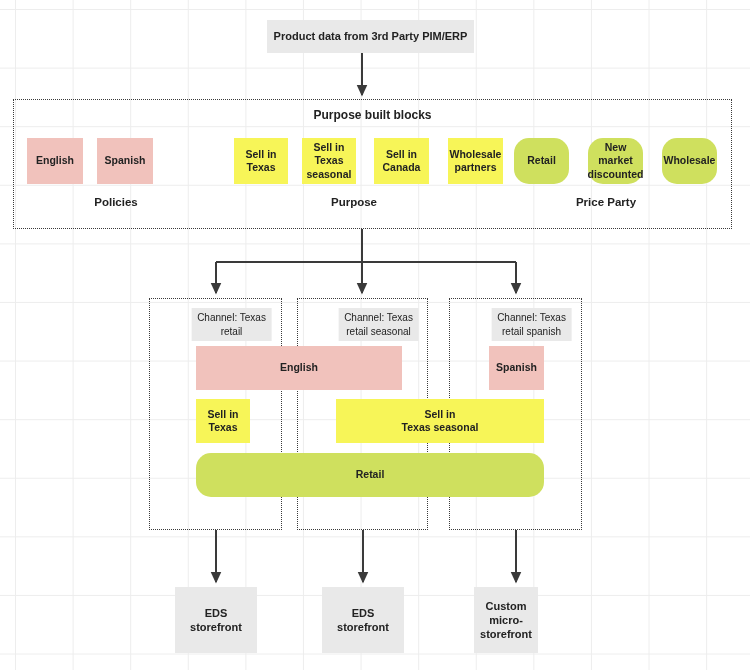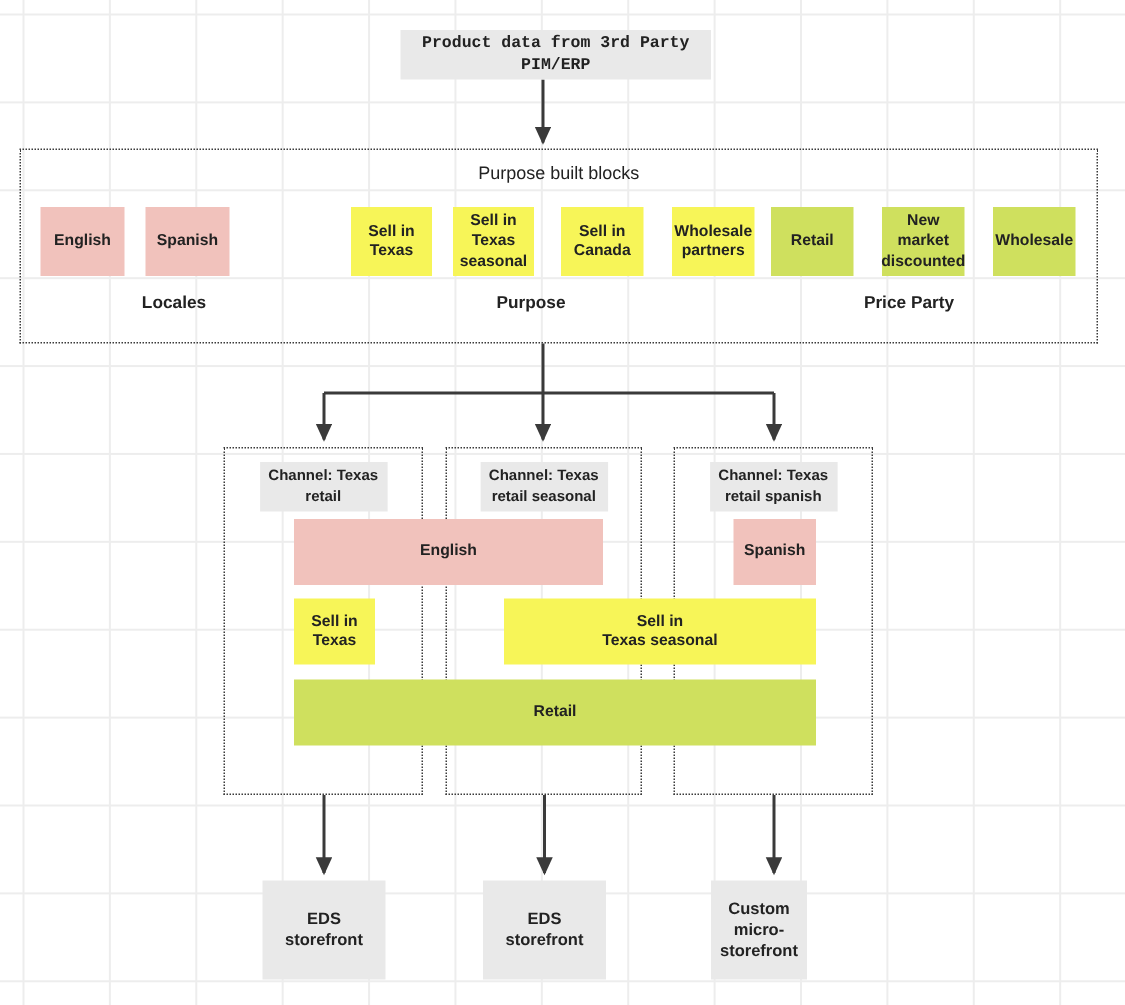--- a/index.html
+++ b/index.html
@@ -18,30 +18,30 @@
     background-position:15px 0, 0 9px;
     overflow:hidden;
     color:var(--text-dark,#222);
   }
   .connectors{position:absolute;left:0;top:0;width:750px;height:670px;pointer-events:none;z-index:1;}
   .node{position:absolute;display:flex;align-items:center;justify-content:center;text-align:center;box-sizing:border-box;z-index:2;}
   .lbl{white-space:pre-line;font-weight:bold;line-height:1.28;}
   .gray{background:var(--gray-box,#e9e9e9);}
   .pink{background:var(--locale-pink,#f1c2bc);}
   .yellow{background:var(--policy-yellow,#f7f558);}
-  .green{background:var(--pricebook-green,#cfe05e);}
-  .source{left:267px;top:20px;width:207px;height:33px;font-size:11px;font-family:Liberation Mono, monospace;}
+  .green{background:var(--pricebook-green,#cfe05e);border-radius:15px;}
+  .source{left:267px;top:20px;width:207px;height:33px;font-size:11px;}
   .group-box{position:absolute;border:1.6px dotted var(--line-dark,#3a3a3a);box-sizing:border-box;background:transparent;}
   .purpose{left:13px;top:99px;width:719px;height:130px;z-index:1;}
-  .purpose-title{position:absolute;left:0;top:8px;width:100%;text-align:center;font-weight:normal;font-size:12px;}
+  .purpose-title{position:absolute;left:0;top:8px;width:100%;text-align:center;font-weight:bold;font-size:12px;}
   .block{position:absolute;top:38px;height:46px;display:flex;align-items:center;justify-content:center;text-align:center;font-size:10.5px;}
   .cat-label{position:absolute;top:96px;width:110px;text-align:center;font-weight:bold;font-size:11.5px;}
   .channel{top:298px;height:232px;z-index:1;}
   .channel-title{position:absolute;top:308px;transform:translateX(-50%);background:var(--gray-box,#e9e9e9);
-    padding:3px 6px;text-align:center;font-size:10px;font-weight:bold;line-height:1.35;white-space:pre-line;z-index:2;}
+    padding:3px 6px;text-align:center;font-size:10px;font-weight:normal;line-height:1.35;white-space:pre-line;z-index:2;margin-left:16px;}
   .bar{position:absolute;display:flex;align-items:center;justify-content:center;text-align:center;font-size:10.5px;z-index:2;}
   .storefront{width:82px;height:66px;font-size:11px;top:587px;}
 </style>
 </head>
 <body>
 
 <div class="canvas">
 
   <svg class="connectors" viewBox="0 0 750 670">
     <defs>
@@ -97,21 +97,21 @@
       </div>
     <div class="block green" style="left:574px;width:55px">
         <span class="lbl">New
 market
 discounted</span>
       </div>
     <div class="block green" style="left:648px;width:55px">
         <span class="lbl">Wholesale</span>
       </div>
 
-    <div class="cat-label" style="left:47px">Locales</div>
+    <div class="cat-label" style="left:47px">Policies</div>
     <div class="cat-label" style="left:285px">Purpose</div>
     <div class="cat-label" style="left:537px">Price Party</div>
   </div>
 
   <div class="group-box channel" style="left:149px;width:133px"></div>
   <div class="group-box channel" style="left:297px;width:131px"></div>
   <div class="group-box channel" style="left:449px;width:133px"></div>
 
   <div class="channel-title" style="left:215.5px">Channel: Texas
 retail</div>

